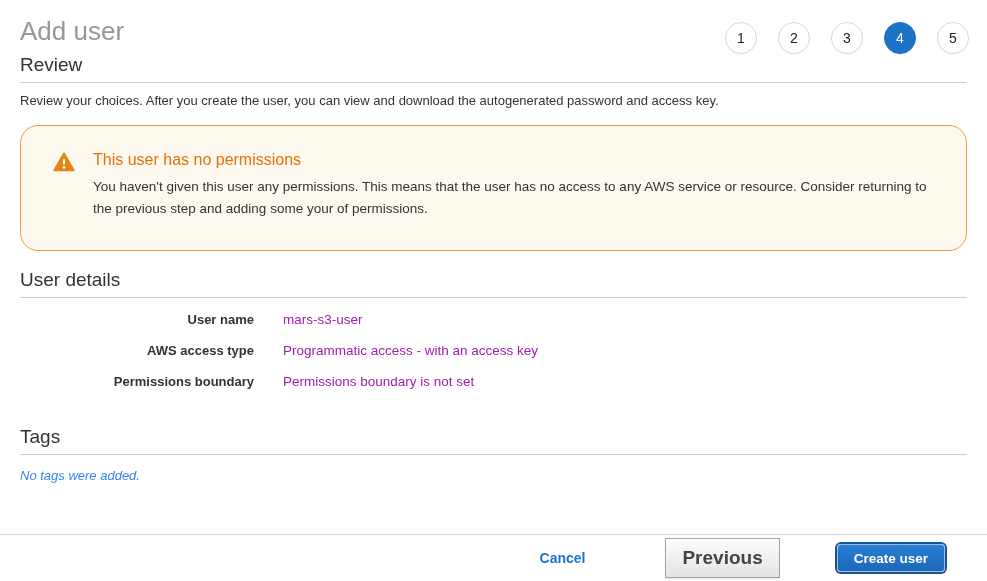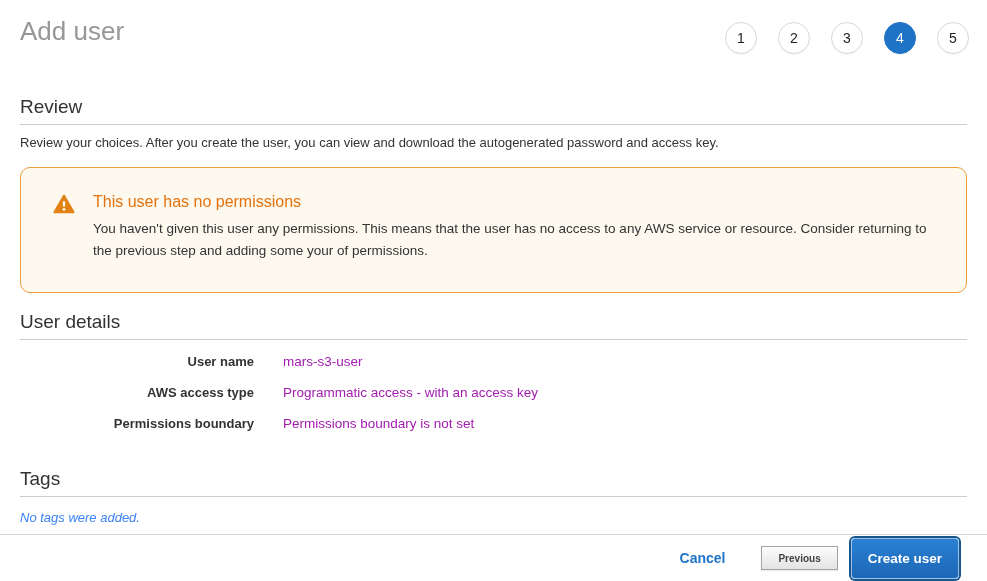--- a/index.html
+++ b/index.html
@@ -46,33 +46,33 @@
   
   .main { padding: 0 20px; }
   .section-heading {
     font-size: 19px;
     font-weight: 400;
     color: #333333;
     line-height: 22px;
     padding-bottom: 6px;
     border-bottom: 1px solid #cccccc;
   }
-  .review-heading { margin-top: 42px; }
+  .review-heading { }
   .review-description {
     font-size: 13px;
     color: #333333;
     margin-top: 10px;
     line-height: 15px;
   }
 
   
   .warning-box {
     margin-top: 17px;
     border: 1px solid #eb9c3e;
-    border-radius: 10px;
+    border-radius: 18px;
     background: #fdf9ee;
     display: flex;
     padding: 24px 30px 30px 32px;
     min-height: 124px;
   }
   .warning-icon { width: 22px; height: 22px; flex: 0 0 22px; margin-top: 1px; }
   .warning-content { margin-left: 18px; }
   .warning-title {
     font-size: 16px;
     color: #e4720e;
@@ -118,56 +118,57 @@
   .footer {
     position: absolute;
     left: 0; right: 0; bottom: 0;
     height: 47px;
     background: #ffffff;
     border-top: 1px solid #d5d5d5;
     display: flex;
     align-items: center;
     justify-content: flex-end;
     padding-right: 24px;
+    gap: 44px;
   }
   .cancel-link {
     color: #1f74c8;
     font-size: 14px;
     font-weight: bold;
     text-decoration: none;
     cursor: pointer;
     margin-right: 36px;
   }
   .btn-previous {
-    height: 24px;
+    height: 40px;
     padding: 0 16px;
     font-family: "Liberation Sans", sans-serif;
-    font-size: 10px;
+    font-size: 19px;
     font-weight: bold;
     color: #444444;
     background: linear-gradient(#fdfdfd, #e3e3e3);
     border: 1px solid #a3a3a3;
     border-radius: 0;
     box-shadow: 0 1px 1px rgba(0,0,0,0.08);
     cursor: pointer;
     margin-right: 13px;
   }
   .btn-create {
-    height: 41px;
+    height: 28px;
     padding: 0 16px;
     font-family: "Liberation Sans", sans-serif;
     font-size: 13.5px;
     font-weight: bold;
     color: #ffffff;
     background: linear-gradient(#2a80d4, #1d67b6);
     border: 1px solid rgba(255,255,255,0.55);
     border-radius: 4px;
     box-shadow: 0 0 0 2px #17568f;
     cursor: pointer;
-    margin-right: 4px;
+    margin-right: 18px;
   }
 </style>
 </head>
 <body>
 
 <div class="header">
   <h1 class="page-title">Add user</h1>
   <div class="steps">
     <div class="step">1</div>
     <div class="step">2</div>

